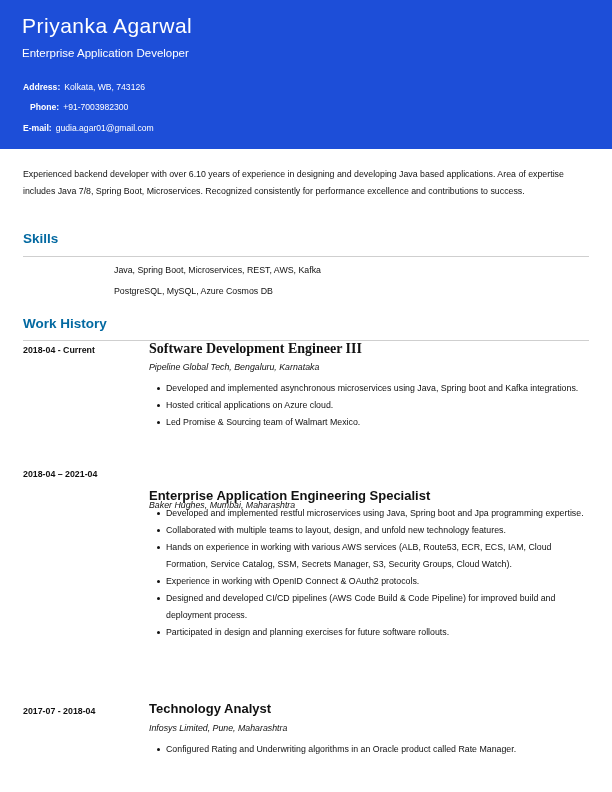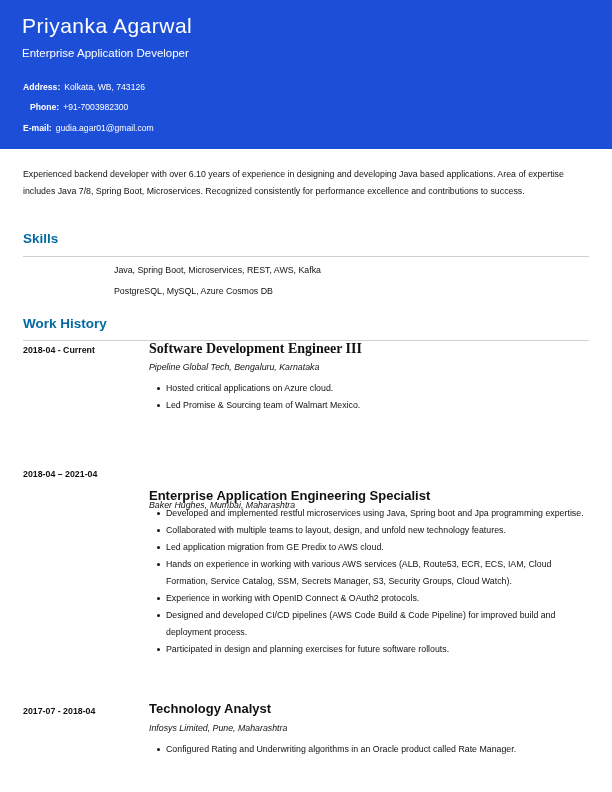--- a/index.html
+++ b/index.html
@@ -52,31 +52,31 @@
 <div class="skill" style="top:265px;">Java, Spring Boot, Microservices, REST, AWS, Kafka</div>
 <div class="skill" style="top:286px;">PostgreSQL, MySQL, Azure Cosmos DB</div>
 
 <div class="section-h" style="top:316px;">Work History</div>
 <div class="rule" style="top:340px;"></div>
 
 <div class="job-date" style="top:345px;">2018-04 - Current</div>
 <div class="job-title serif" style="top:341px;">Software Development Engineer III</div>
 <div class="job-co" style="top:362px;">Pipeline Global Tech, Bengaluru, Karnataka</div>
 <ul class="bullets" style="top:380px;">
+  <li>Developed and implemented asynchronous microservices using Java, Spring boot and Kafka integrations.</li>
   <li>Hosted critical applications on Azure cloud.</li>
   <li>Led Promise &amp; Sourcing team of Walmart Mexico.</li>
 </ul>
 
 <div class="job-date" style="top:469px;">2018-04 – 2021-04</div>
 <div class="job-title" style="top:465px;margin-top:23px;">Enterprise Application Engineering Specialist</div>
 <div class="job-co" style="top:500px;">Baker Hughes, Mumbai, Maharashtra</div>
 <ul class="bullets" style="top:505px;">
   <li>Developed and implemented restful microservices using Java, Spring boot and Jpa programming expertise.</li>
   <li>Collaborated with multiple teams to layout, design, and unfold new technology features.</li>
-  <li>Led application migration from GE Predix to AWS cloud.</li>
   <li>Hands on experience in working with various AWS services (ALB, Route53, ECR, ECS, IAM, Cloud Formation, Service Catalog, SSM, Secrets Manager, S3, Security Groups, Cloud Watch).</li>
   <li>Experience in working with OpenID Connect &amp; OAuth2 protocols.</li>
   <li>Designed and developed CI/CD pipelines (AWS Code Build &amp; Code Pipeline) for improved build and deployment process.</li>
   <li>Participated in design and planning exercises for future software rollouts.</li>
 </ul>
 
 <div class="job-date" style="top:706px;">2017-07 - 2018-04</div>
 <div class="job-title" style="top:701px;">Technology Analyst</div>
 <div class="job-co" style="top:723px;">Infosys Limited, Pune, Maharashtra</div>
 <ul class="bullets" style="top:741px;">

